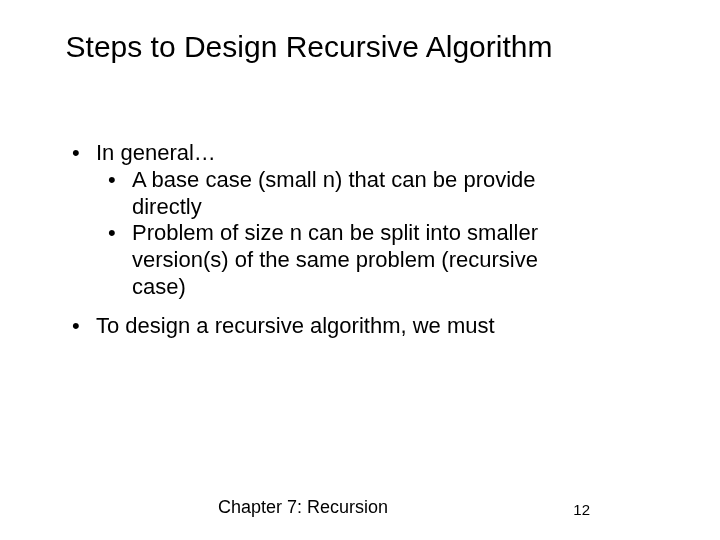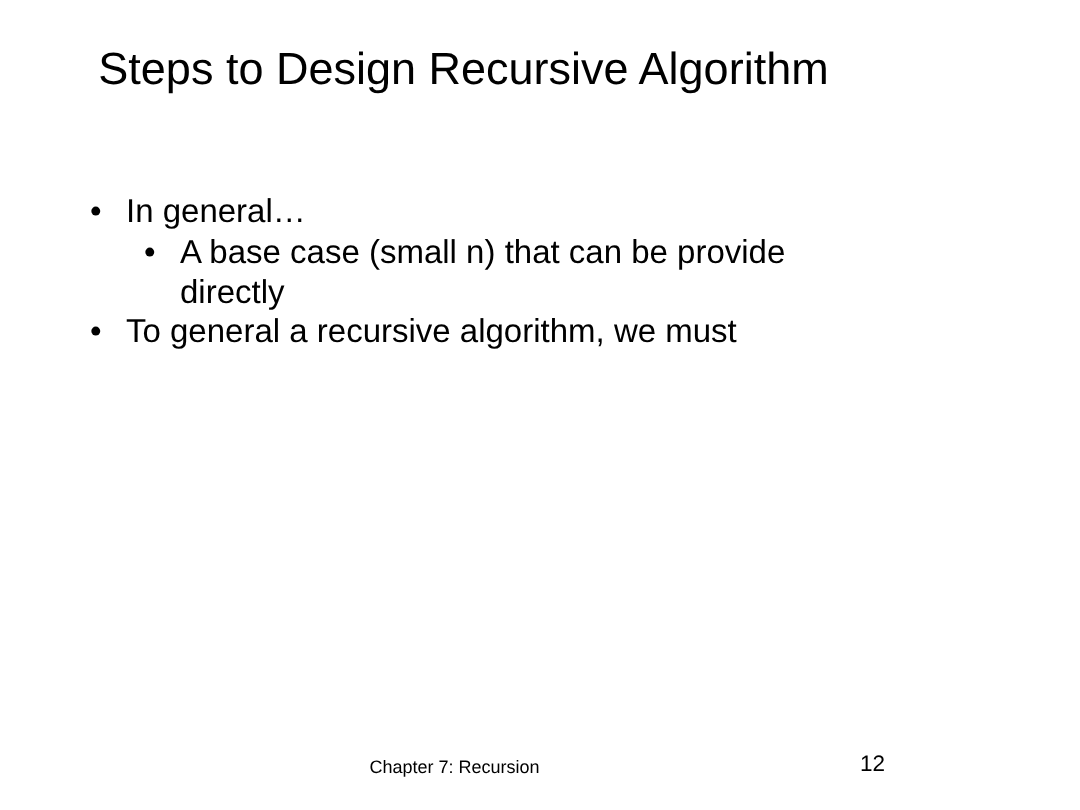--- a/index.html
+++ b/index.html
@@ -36,21 +36,21 @@
     line-height: 1.22;
   }
   ul.lvl1 {
     list-style: none;
     margin: 0;
     padding: 0;
   }
   ul.lvl1 > li {
     position: relative;
     padding-left: 36px;
-    margin: 0;
+    margin: 12px;
   }
   ul.lvl1 > li::before {
     content: "•";
     position: absolute;
     left: 12px;
     top: 0;
     font-size: 22px;
   }
   ul.lvl2 {
     list-style: none;
@@ -68,21 +68,21 @@
     left: 12px;
     top: 0;
     font-size: 22px;
   }
   .footer-center {
     position: absolute;
     bottom: 22px;
     left: 0;
     right: 12px;
     text-align: center;
-    font-size: 12px;
+    font-size: 18px;
     margin-top: 38px;
   }
   .footer-right {
     position: absolute;
     bottom: 22px;
     right: 28px;
     font-size: 15px;
   }
 </style>
 </head>
@@ -93,24 +93,27 @@
   <div class="title">Steps to Design Recursive Algorithm</div>
 
   <div class="body">
     <ul class="lvl1">
       <li>
         <span>In general…</span>
         <ul class="lvl2">
           <li>
             <span>A base case (small n) that can be provide directly</span>
           </li>
+          <li>
+            <span>Problem of size n can be split into smaller version(s) of the same problem (recursive case)</span>
+          </li>
         </ul>
       </li>
       <li>
-        <span>To general a recursive algorithm, we must</span>
+        <span>To design a recursive algorithm, we must</span>
         <ul class="lvl2">
         </ul>
       </li>
     </ul>
   </div>
 
   <div class="footer-center">Chapter 7: Recursion</div>
   <div class="footer-right">12</div>
 
 </div>

